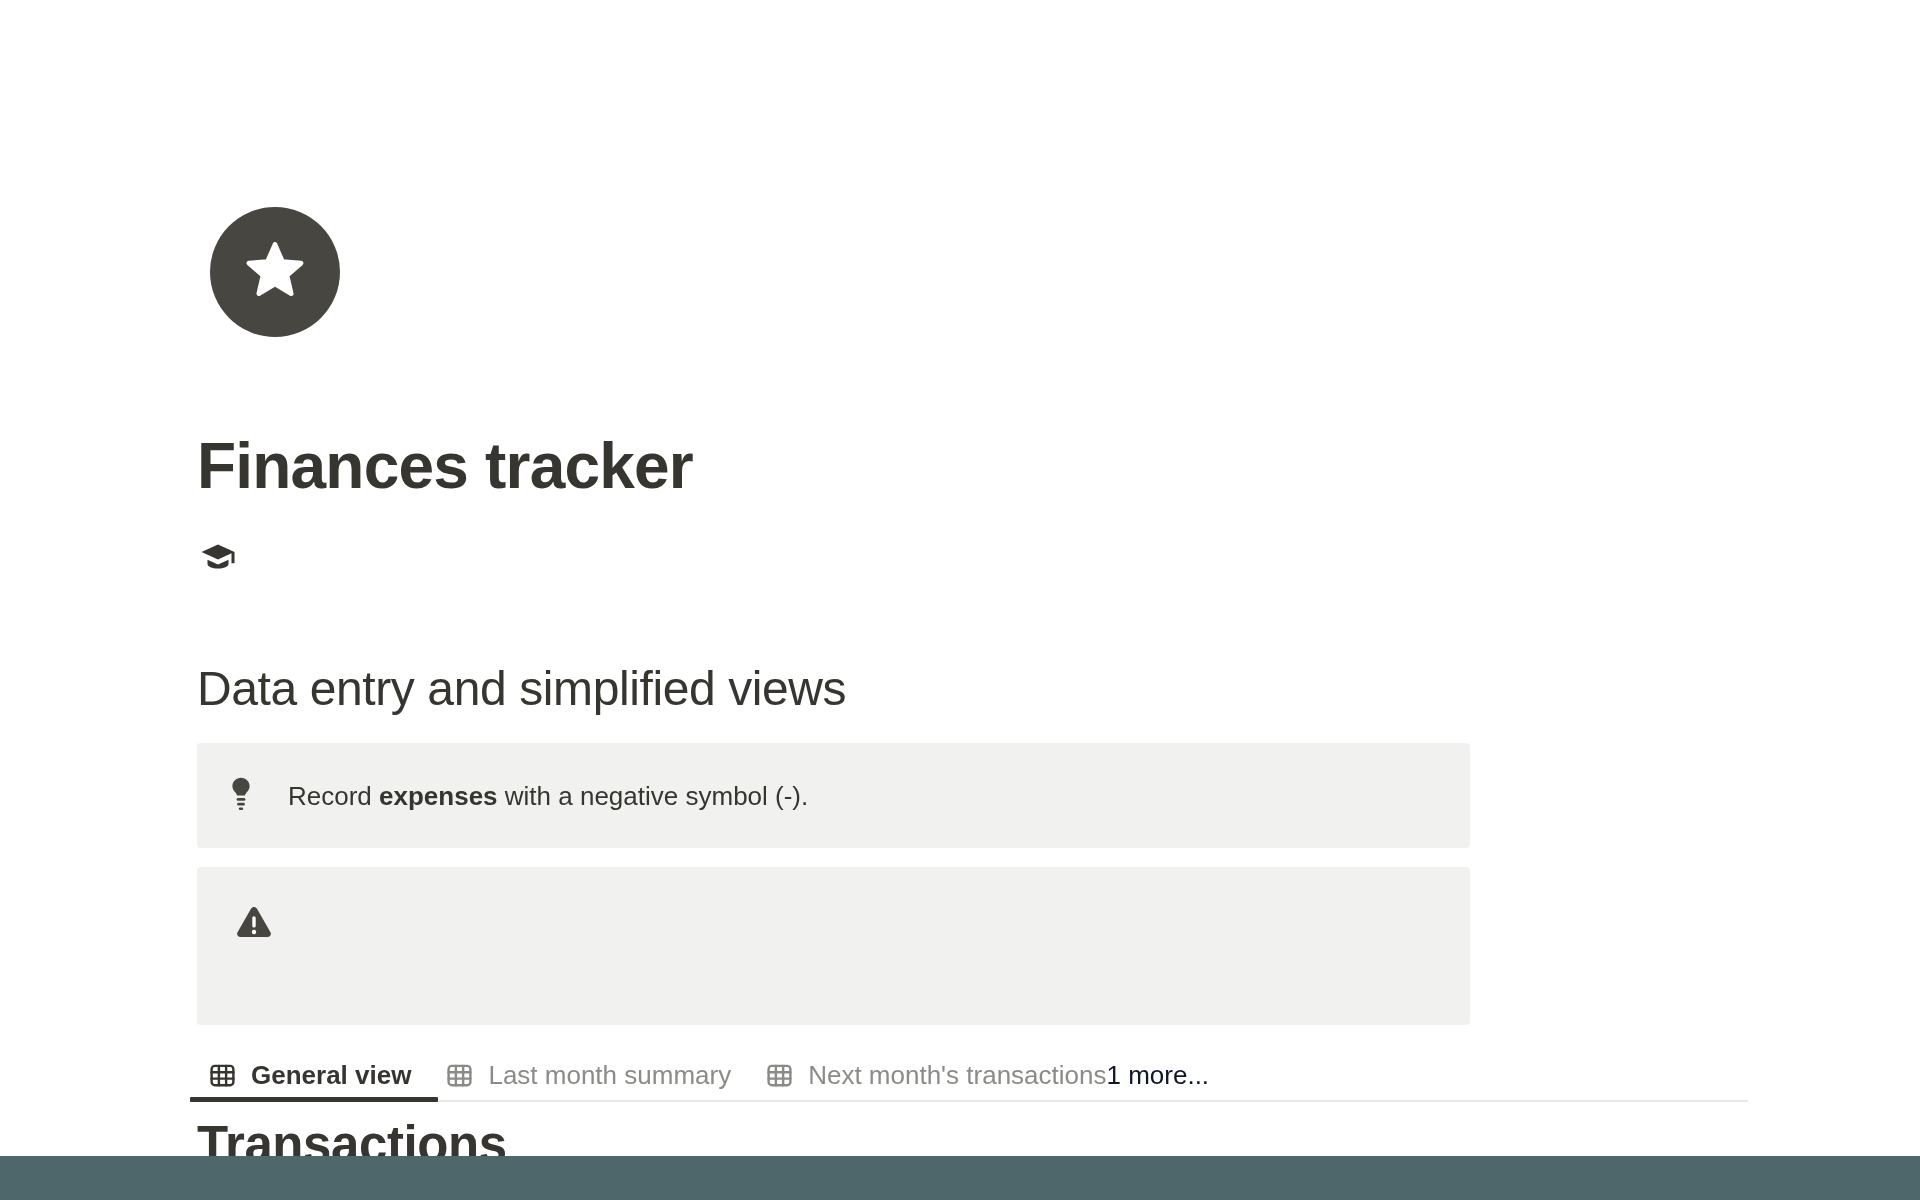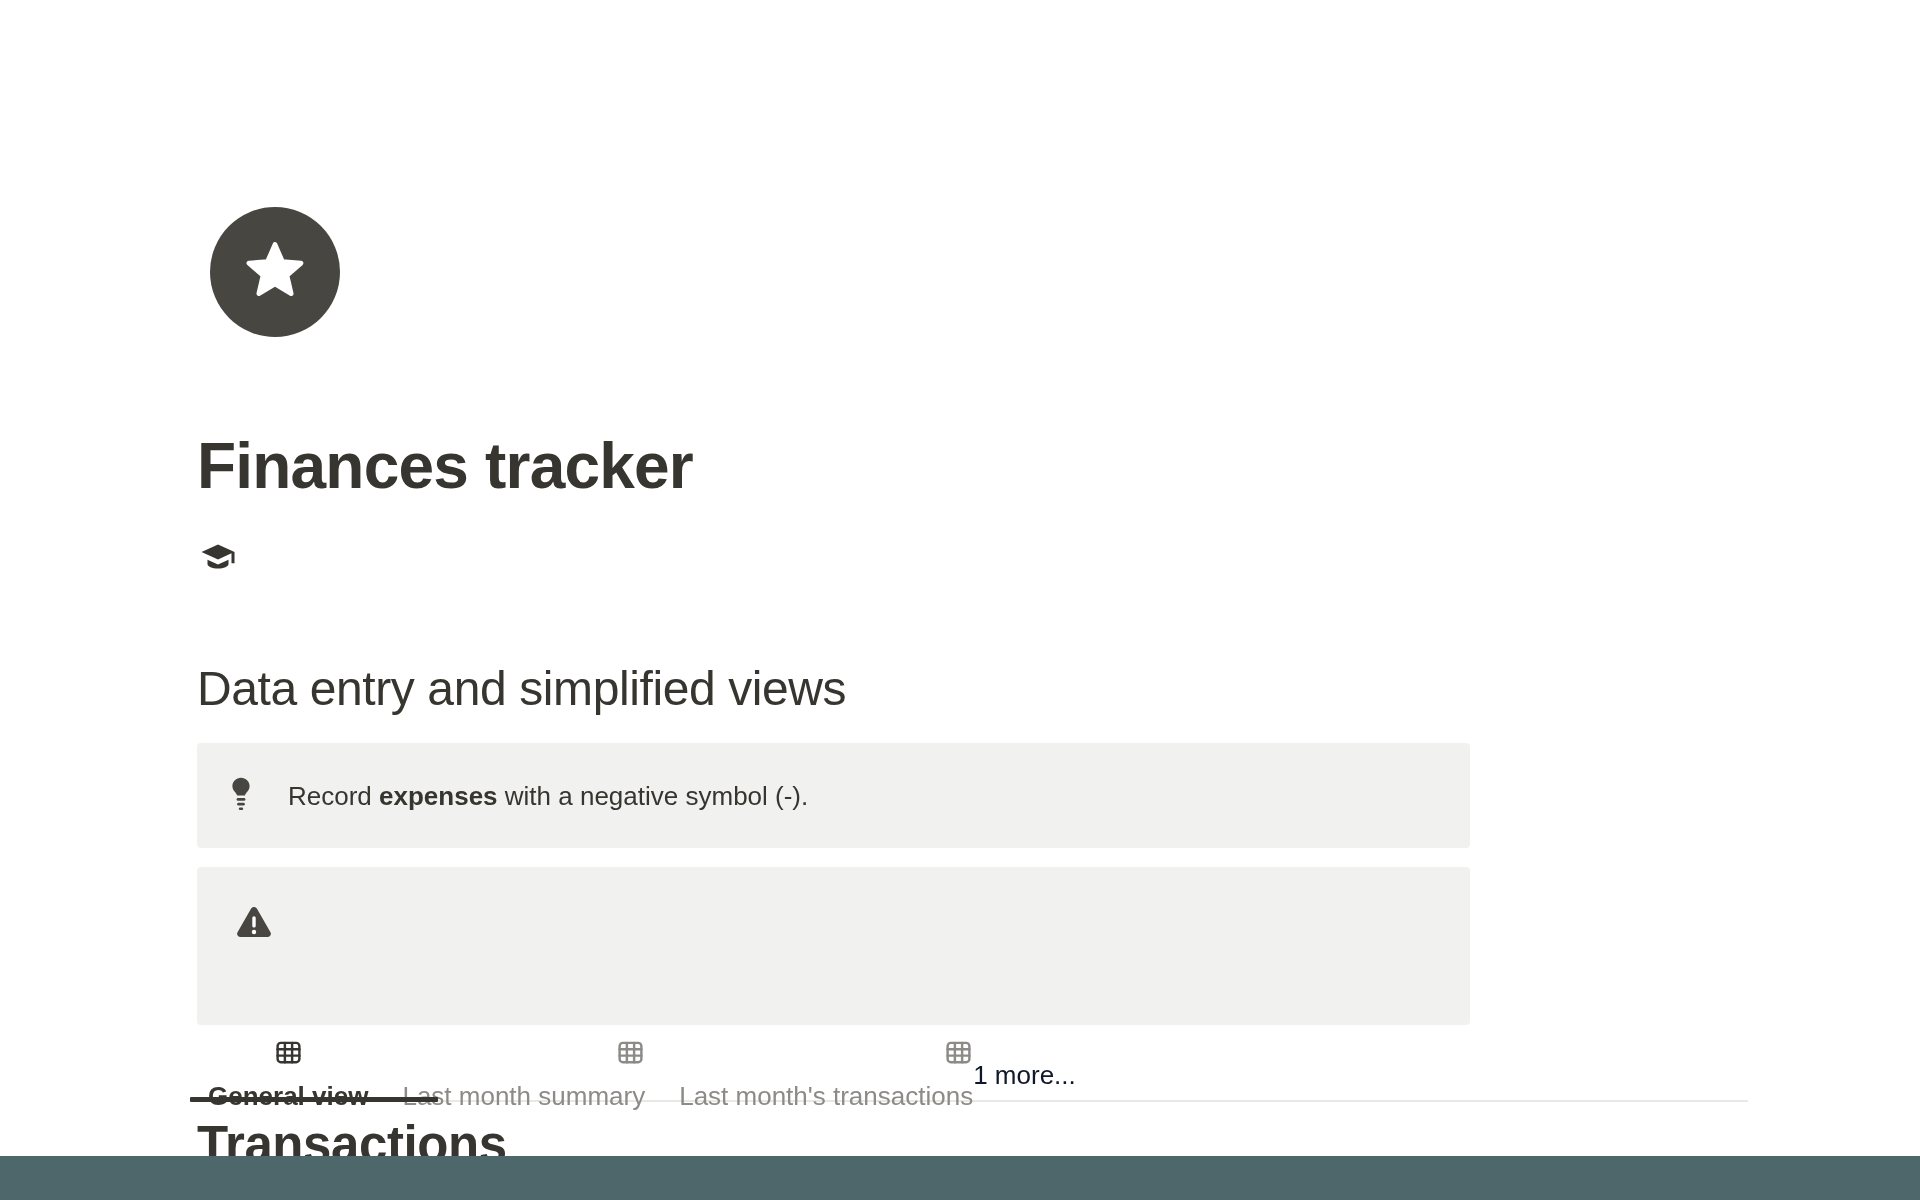--- a/index.html
+++ b/index.html
@@ -63,25 +63,25 @@
     margin-left:22px; font-size:26px; line-height:42px; width:1390px;
   }
 
   .tabs-row {
     position:absolute; left:190px; top:1050px; width:1558px; height:52px;
     border-bottom:2px solid #e9e8e5;
     display:flex; align-items:center;
   }
   .tab {
     display:flex; align-items:center; gap:14px;
-    font-size:26px; color:#8c8b87; cursor:pointer; white-space:nowrap;flex-direction:column;
+    font-size:26px; color:#8c8b87; cursor:pointer; white-space:nowrap;
   }
   .tab svg { display:block; }
   .tab-first { margin-left:18px; }
-  .tab + .tab { margin-left:34px;align-items:flex-end; }
+  .tab + .tab { margin-left:34px; }
   .tab.active { color:#37352f; font-weight:700; }
   .active-underline {
     position:absolute; left:0; bottom:-2px;
     width:248px; height:5px; background:#37352f; border-radius:1px;
   }
   .more-tabs {
     font-size:26px; color:#0f172a;
     cursor:pointer; white-space:nowrap;
   }
 
@@ -173,21 +173,21 @@
   <div class="tab">
     <span>
       <svg width="29" height="29" viewBox="0 0 24 24" fill="none" stroke="currentColor" stroke-width="2" stroke-linecap="round">
         <rect x="3" y="4" width="18" height="16" rx="2.6"></rect>
         <line x1="3" y1="9.3" x2="21" y2="9.3"></line>
         <line x1="3" y1="14.6" x2="21" y2="14.6"></line>
         <line x1="9" y1="4" x2="9" y2="20"></line>
         <line x1="15" y1="4" x2="15" y2="20"></line>
       </svg>
     </span>
-    <span>Last month's transactions</span>
+    <span>Next month's transactions</span>
   </div>
   <div class="more-tabs">1 more...</div>
   <div class="active-underline"></div>
 </div>
 
 <div class="transactions-heading">Transactions</div>
 
 <div class="bottom-bar"></div>
 
 </body></html>

